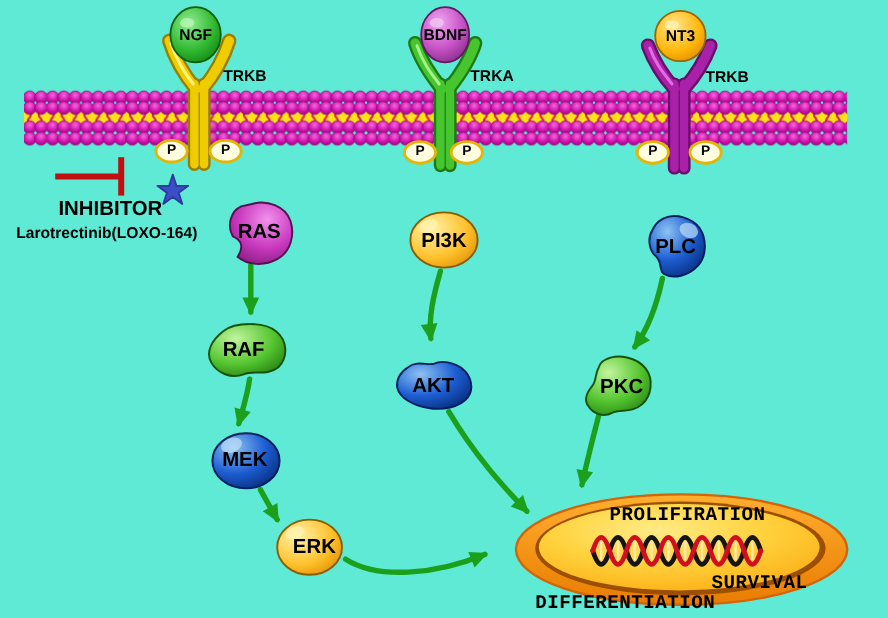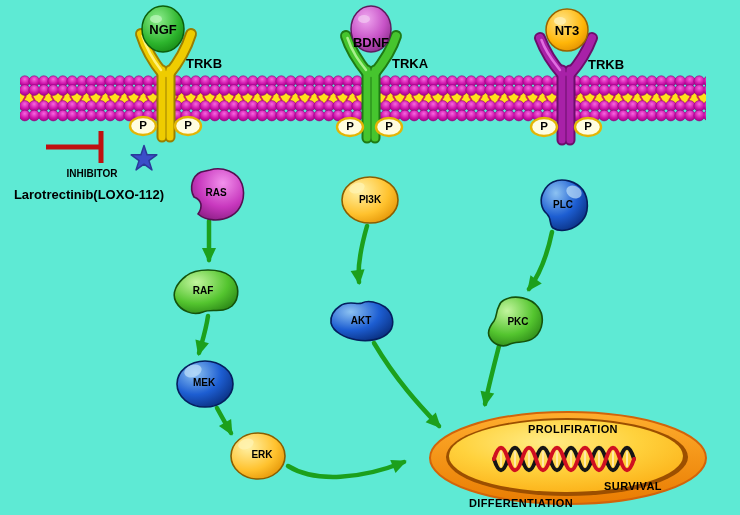--- a/index.html
+++ b/index.html
@@ -2,22 +2,22 @@
 <html><head>
 <meta charset="utf-8">
 <style>
   html,body{margin:0;padding:0;background:#fff;}
   #stage{position:relative;width:740px;height:515px;background:#5eead4;overflow:hidden;
          font-family:"Liberation Sans",sans-serif;}
   #stage svg{position:absolute;left:0;top:0;}
   .lbl{position:absolute;transform:translate(-50%,-50%);font-weight:bold;color:#000;
        white-space:nowrap;line-height:1;}
   .f13{font-size:13px;}
-  .f12{font-size:10px;}
-  .f11{font-size:11px;letter-spacing:.4px;}
+  .f12{font-size:17px;}
+  .f11{font-size:16px;letter-spacing:.4px;font-family:Liberation Mono, monospace;}
   .fp{font-size:11.5px;}
 </style>
 </head>
 <body>
 
 <div id="stage">
 
 <svg width="740" height="515" viewBox="0 0 740 515">
   <defs>
     <radialGradient id="gLipid" cx="50%" cy="32%" r="80%">
@@ -190,35 +190,35 @@
           <line x1="599" y1="452" x2="599" y2="466"></line>
       <line x1="613" y1="452" x2="613" y2="466"></line>
           <line x1="627" y1="452" x2="627" y2="466"></line>
     </g>
     <path d="M494,459 c4.7,15 9.3,15 14,0 c4.7,-15 9.3,-15 14,0 c4.7,15 9.3,15 14,0 c4.7,-15 9.3,-15 14,0 c4.7,15 9.3,15 14,0 c4.7,-15 9.3,-15 14,0 c4.7,15 9.3,15 14,0 c4.7,-15 9.3,-15 14,0 c4.7,15 9.3,15 14,0 c4.7,-15 9.3,-15 14,0" stroke="#151515" stroke-width="4"></path>
     <path d="M494,459 c4.7,-15 9.3,-15 14,0 c4.7,15 9.3,15 14,0 c4.7,-15 9.3,-15 14,0 c4.7,15 9.3,15 14,0 c4.7,-15 9.3,-15 14,0 c4.7,15 9.3,15 14,0 c4.7,-15 9.3,-15 14,0 c4.7,15 9.3,15 14,0 c4.7,-15 9.3,-15 14,0 c4.7,15 9.3,15 14,0" stroke="#D01020" stroke-width="4"></path>
   </g>
 </svg>
 
 <div class="lbl f13" style="left:163px;top:29px">NGF</div>
-<div class="lbl f13" style="left:371px;top:42px">BDNF</div>
+<div class="lbl f13" style="left:371px;top:29px">BDNF</div>
 <div class="lbl f13" style="left:567px;top:30px">NT3</div>
 <div class="lbl f13" style="left:204px;top:63px">TRKB</div>
 <div class="lbl f13" style="left:410px;top:63px">TRKA</div>
 <div class="lbl f13" style="left:606px;top:64px">TRKB</div>
 
 <div class="lbl fp" style="left:143px;top:126px">P</div>
 <div class="lbl fp" style="left:188px;top:126px">P</div>
 <div class="lbl fp" style="left:350px;top:127px">P</div>
 <div class="lbl fp" style="left:389px;top:127px">P</div>
 <div class="lbl fp" style="left:544px;top:127px">P</div>
 <div class="lbl fp" style="left:588px;top:127px">P</div>
 
 <div class="lbl f12" style="left:92px;top:174px">INHIBITOR</div>
-<div class="lbl f13" style="left:89px;top:194px">Larotrectinib(LOXO-112)</div>
+<div class="lbl f13" style="left:89px;top:194px">Larotrectinib(LOXO-164)</div>
 
 <div class="lbl f12" style="left:216px;top:193px">RAS</div>
 <div class="lbl f12" style="left:203px;top:291px">RAF</div>
 <div class="lbl f12" style="left:204px;top:383px">MEK</div>
 <div class="lbl f12" style="left:262px;top:455px">ERK</div>
 <div class="lbl f12" style="left:370px;top:200px">PI3K</div>
 <div class="lbl f12" style="left:361px;top:321px">AKT</div>
 <div class="lbl f12" style="left:563px;top:205px">PLC</div>
 <div class="lbl f12" style="left:518px;top:322px">PKC</div>
 

